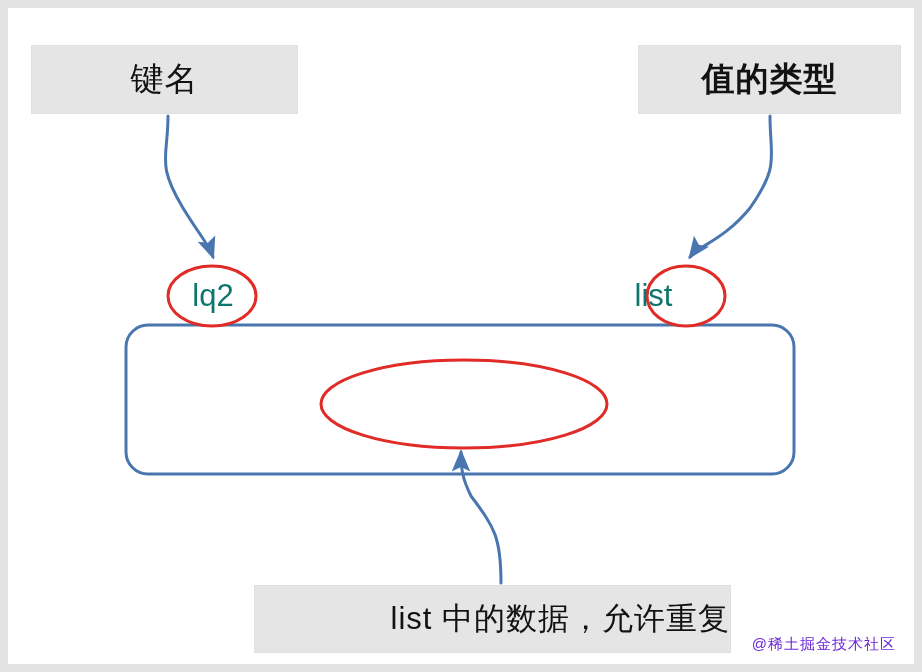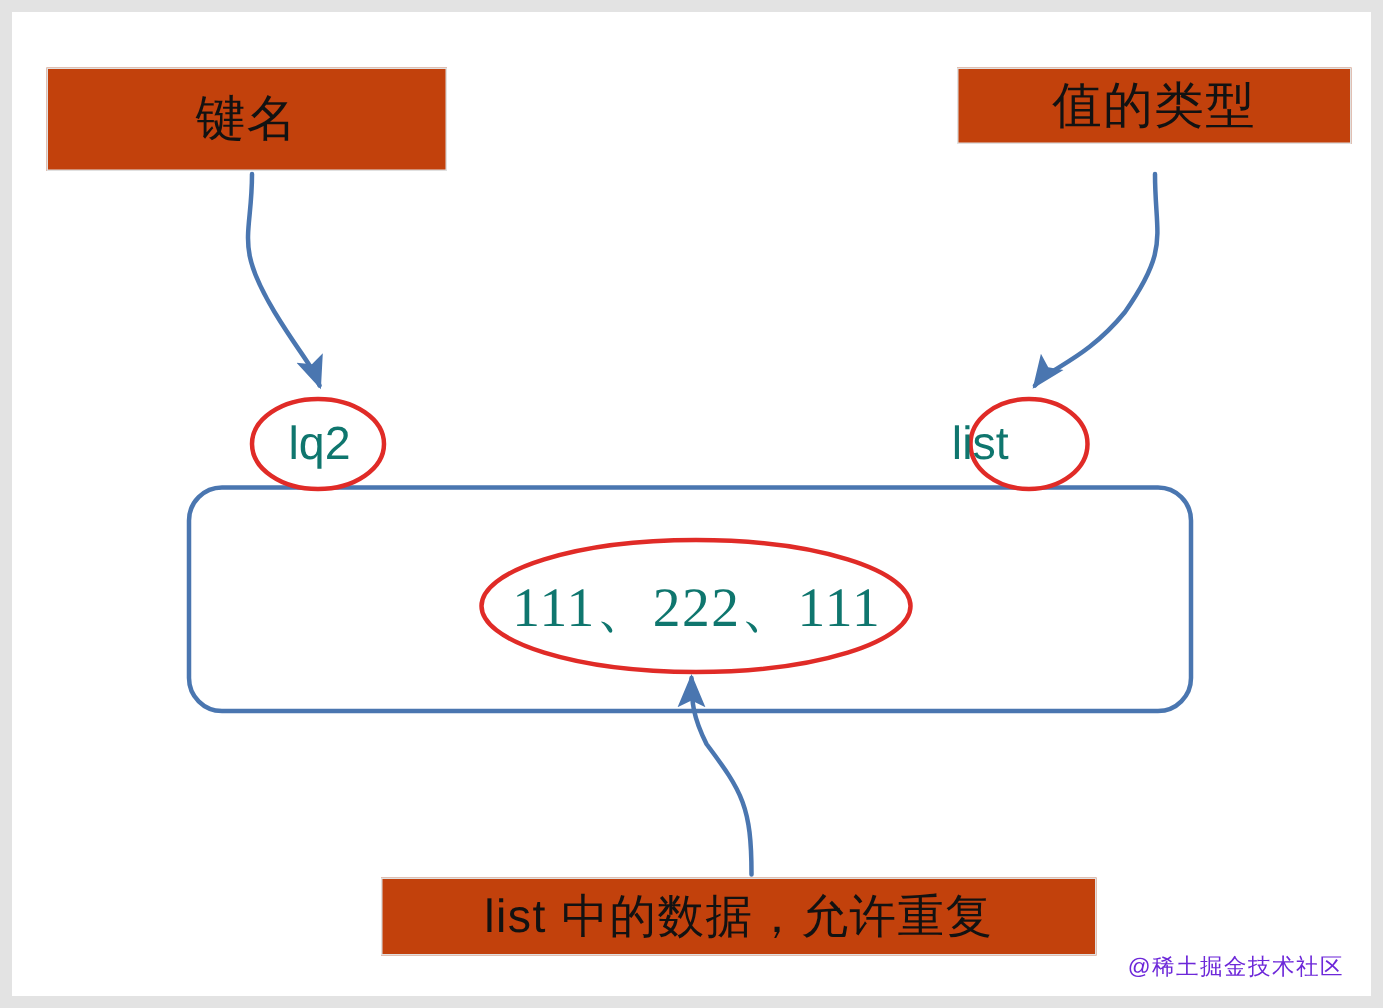--- a/index.html
+++ b/index.html
@@ -23,50 +23,52 @@
   #diagram-svg {
     position: absolute;
     left: 0;
     top: 0;
     width: 922px;
     height: 672px;
   }
   .label-box {
     position: absolute;
     box-sizing: border-box;
-    background: #c2410c;
+    background: #e5e5e5;
     border: 1.5px solid #e0e0e0;
     display: flex;
     align-items: center;
     justify-content: center;
     color: #121212;
     font-family: "Liberation Sans", "DejaVu Sans", sans-serif;
     letter-spacing: 1px;
     z-index: 4;
   }
   #box-key {
     left: 23px;
     top: 37px;
     width: 267px;
     height: 69px;
     font-size: 33px;
   }
   #box-valuetype {
     left: 630px;
     top: 37px;
     width: 263px;
-    height: 51px;
+    height: 69px;
     font-size: 33px;
+    font-weight: bold;
   }
   #box-caption {
     left: 246px;
     top: 577px;
     width: 477px;
-    height: 52px;
+    height: 68px;
     font-size: 31px;
+    justify-content: flex-end;
   }
   .node-text {
     position: absolute;
     display: flex;
     align-items: center;
     justify-content: center;
     color: #0f766e;
     z-index: 5;
     pointer-events: none;
     font-family: "Liberation Sans", "DejaVu Sans", sans-serif;
@@ -137,21 +139,20 @@
   </div>
 
   <div class="label-box" id="box-valuetype">
     <span>值的类型</span>
   </div>
 
   <div class="node-text" id="text-key-name">lq2</div>
 
   <div class="node-text" id="text-value-type">list</div>
 
-  <div class="node-text" id="text-list-items">111、222、111</div>
 
   <div class="label-box" id="box-caption">
     <span>list 中的数据，允许重复</span>
   </div>
 
   <div id="watermark">@稀土掘金技术社区</div>
 
 </div>
 
 </body></html>

